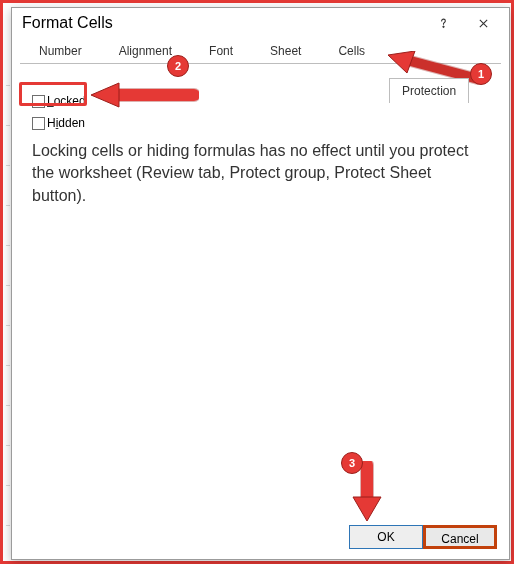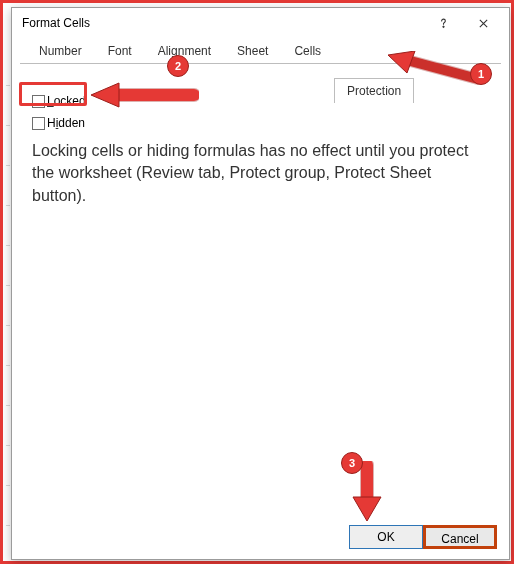--- a/index.html
+++ b/index.html
@@ -46,21 +46,21 @@
   .titlebar {
     height: 30px;
     display: flex;
     align-items: center;
     padding: 0 6px 0 10px;
     background: #ffffff;
     box-sizing: border-box;
   }
   .titlebar .title {
     flex: 1;
-    font-size: 12px;
+    font-size: 16px;
     color: #000;
   }
   .titlebar .tbtn {
     width: 40px; height: 28px;
     display: flex; align-items: center; justify-content: center;
     color: #333;
   }
   .titlebar .tbtn svg { width: 11px; height: 11px; stroke: #333; }
 
   
@@ -73,20 +73,21 @@
     position: absolute;
     left: 0; right: 0; bottom: 0;
     height: 1px;
     background: #bdbdbd;
   }
   .tabs {
     position: absolute;
     left: 6px; top: 0;
     display: flex;
     height: 26px;
+    gap: 11px;
   }
   .tab {
     padding: 0 12px;
     height: 25px;
     line-height: 25px;
     font-size: 12px;
     color: #333;
     border: 1px solid transparent;
     border-bottom: none;
     margin-right: 0;
@@ -213,24 +214,24 @@
       </div>
     </div>
 
     <div class="tabstrip">
       <div class="baseline"></div>
       <div class="tabs">
         <div class="tab">
           <span>Number</span>
         </div>
         <div class="tab">
+          <span>Alignment</span>
+        </div>
+        <div class="tab">
           <span>Font</span>
-        </div>
-        <div class="tab">
-          <span>Alignment</span>
         </div>
         <div class="tab">
           <span>Sheet</span>
         </div>
         <div class="tab">
           <span>Cells</span>
         </div>
         <div class="tab active">
           <span>Protection</span>
         </div>

